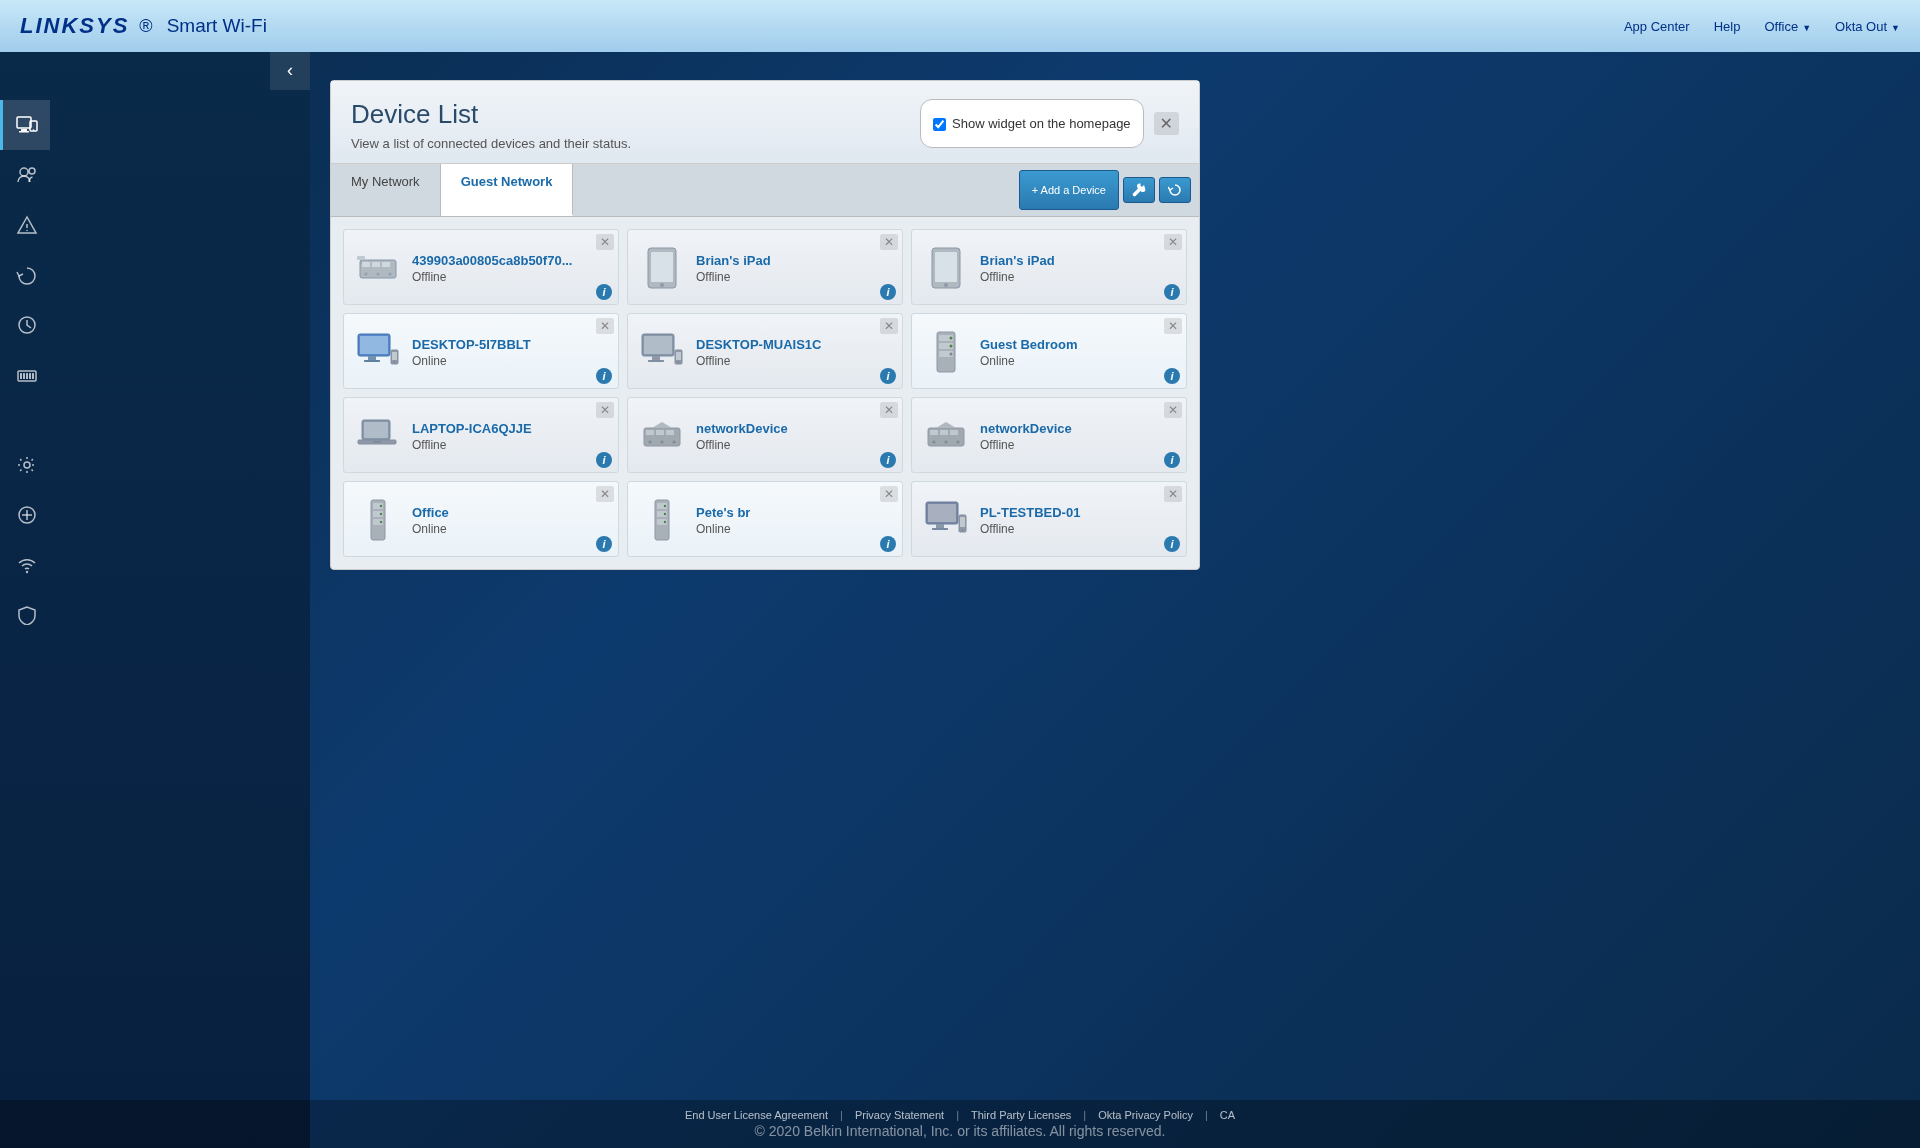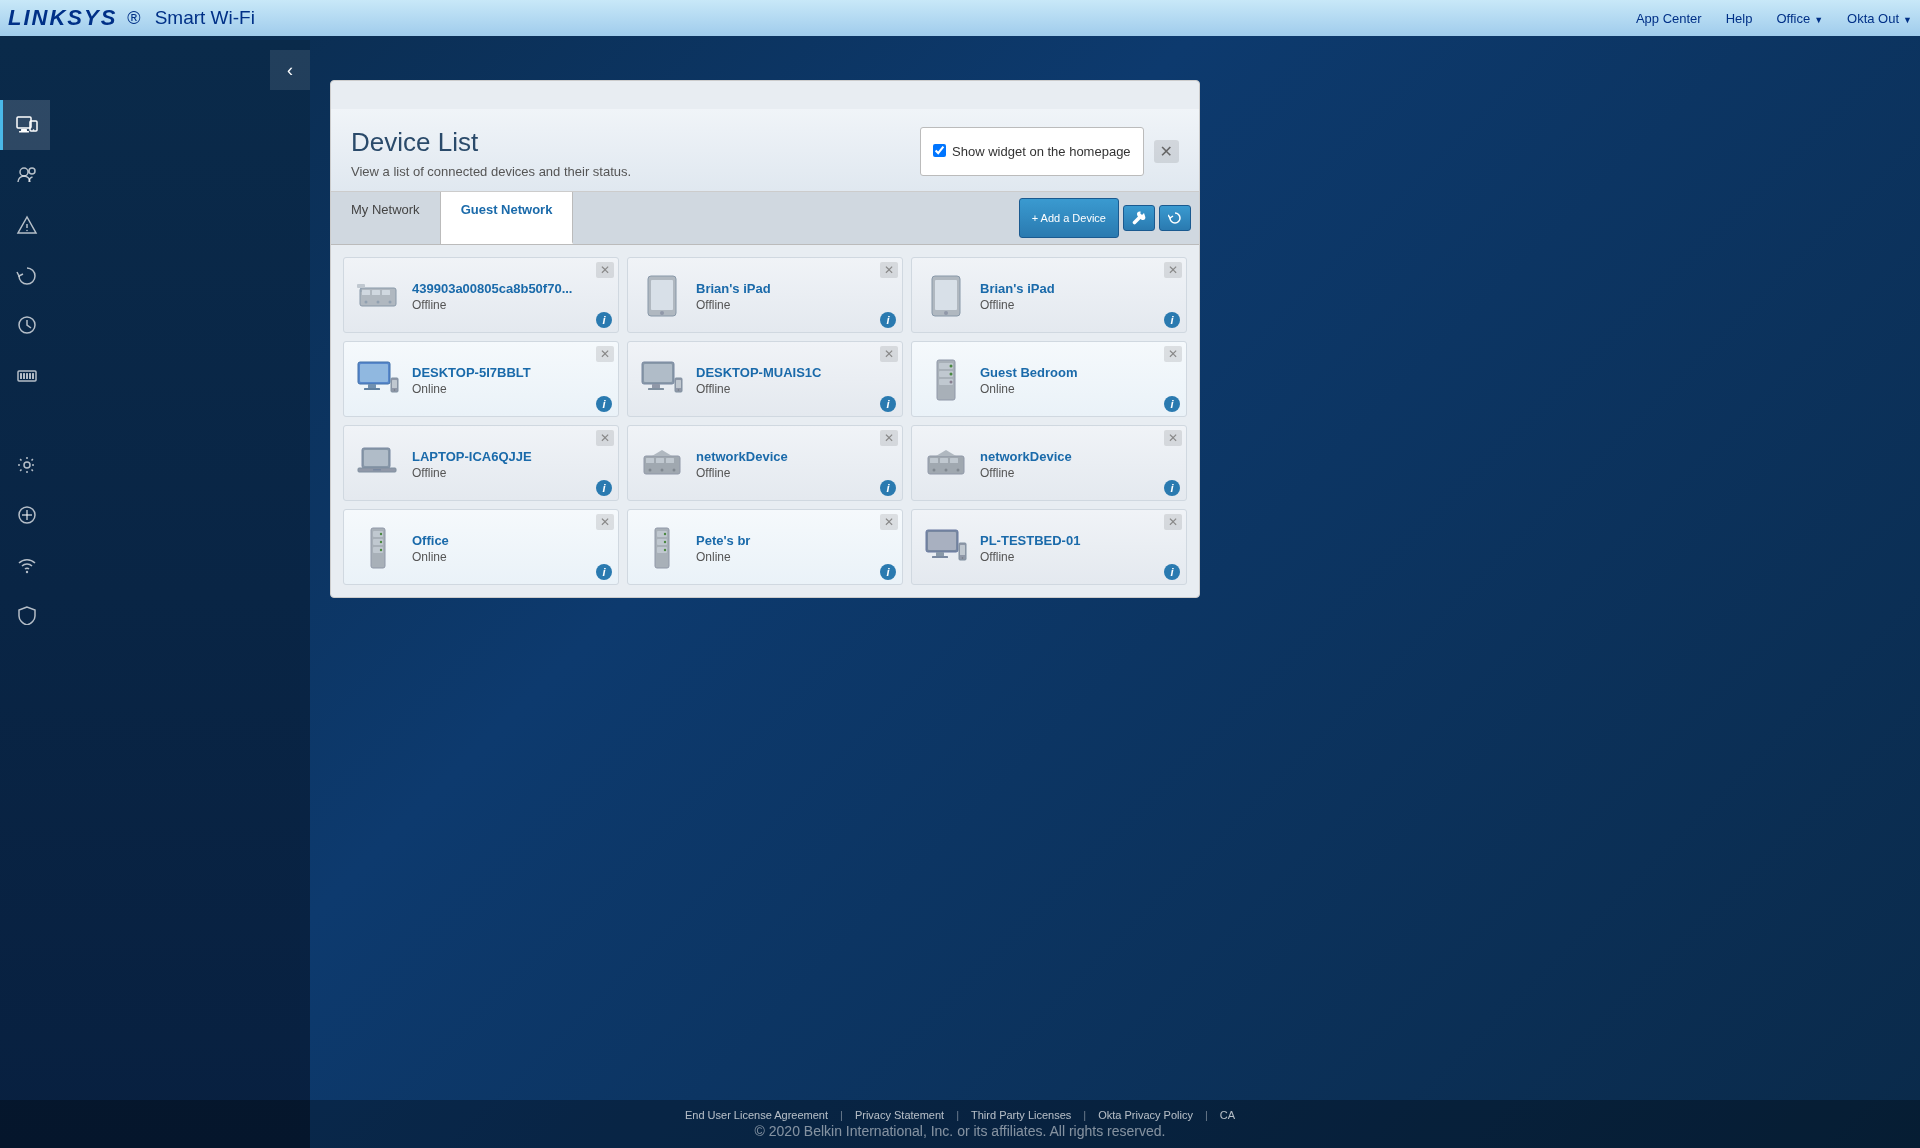--- a/index.html
+++ b/index.html
@@ -8,25 +8,25 @@
       background: linear-gradient(135deg, #0a2a4a 0%, #0d3a6e 40%, #0a2a4a 100%);
       width: 1920px;
       height: 1148px;
       overflow: hidden;
       position: relative;
     }
 
     
     .top-nav {
       width: 100%;
-      height: 36px;
+      height: 52px;
       background: linear-gradient(to bottom, #c8e8f8, #a0ccec);
       display: flex;
       align-items: center;
-      padding: 0 8px;
+      padding: 0 20px;
       position: relative;
       z-index: 100;
     }
     .logo-area {
       display: flex;
       align-items: center;
       gap: 8px;
     }
     .logo-linksys {
       font-size: 22px;
@@ -124,46 +124,45 @@
       position: relative;
       margin-top: 20px;
     }
     .panel-header {
       background: linear-gradient(to bottom, #f0f4f8, #e0e8f0);
       padding: 18px 20px 12px 20px;
       border-bottom: 1px solid #ccc;
       display: flex;
       align-items: flex-start;
       justify-content: space-between;
-      margin-top: 28px;
     }
     .panel-header-left {}
     .panel-title {
       font-size: 26px;
       color: #2a4a6a;
       font-weight: 400;
       margin-bottom: 6px;
     }
     .panel-subtitle {
       font-size: 13px;
       color: #555;
     }
     .panel-header-right {
       display: flex;
       align-items: center;
       gap: 10px;
     }
     .show-widget-checkbox {
       display: flex;
-      align-items: flex-start;
+      align-items: flex-end;
       gap: 6px;
       background: white;
       border: 1px solid #bbb;
       padding: 16px 12px;
-      border-radius: 3px;
+      border-radius: 12px;
     }
     .show-widget-checkbox input { cursor: pointer; }
     .show-widget-label { font-size: 13px; color: #333; }
     .close-btn {
       font-size: 16px;
       color: #666;
       cursor: pointer;
       padding: 2px 6px;
       background: rgba(0,0,0,0.1);
       border-radius: 3px;

